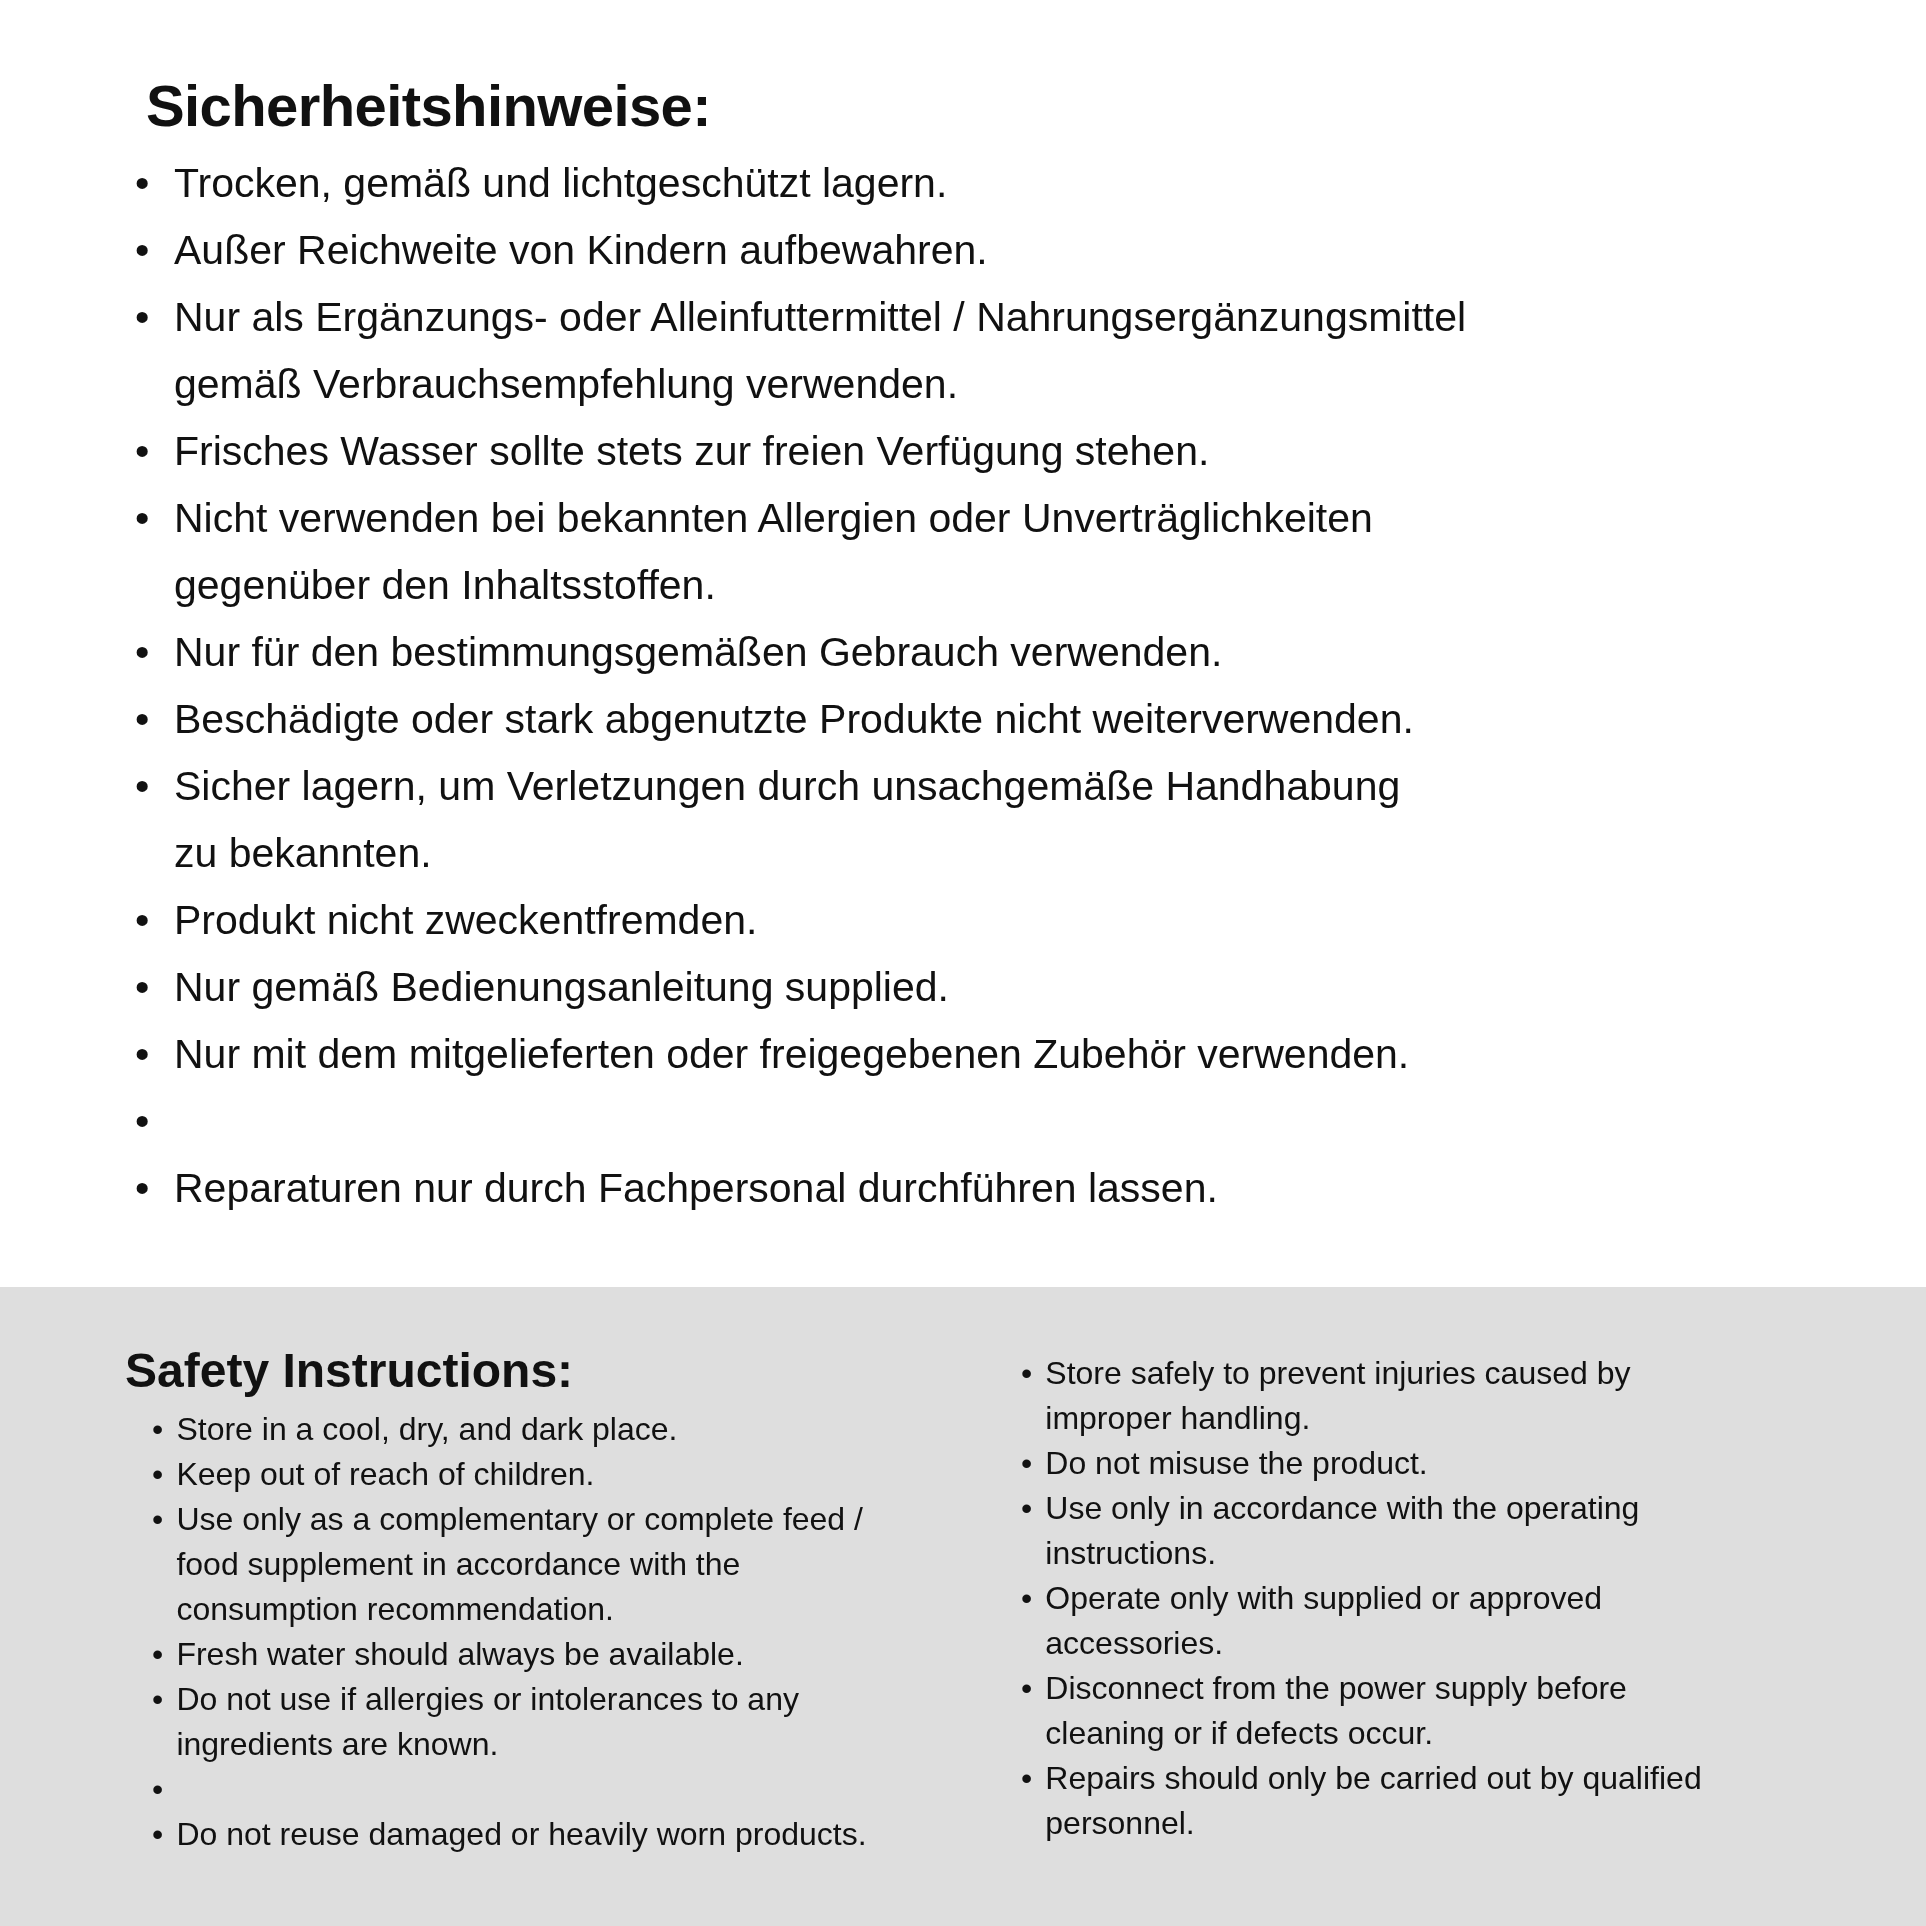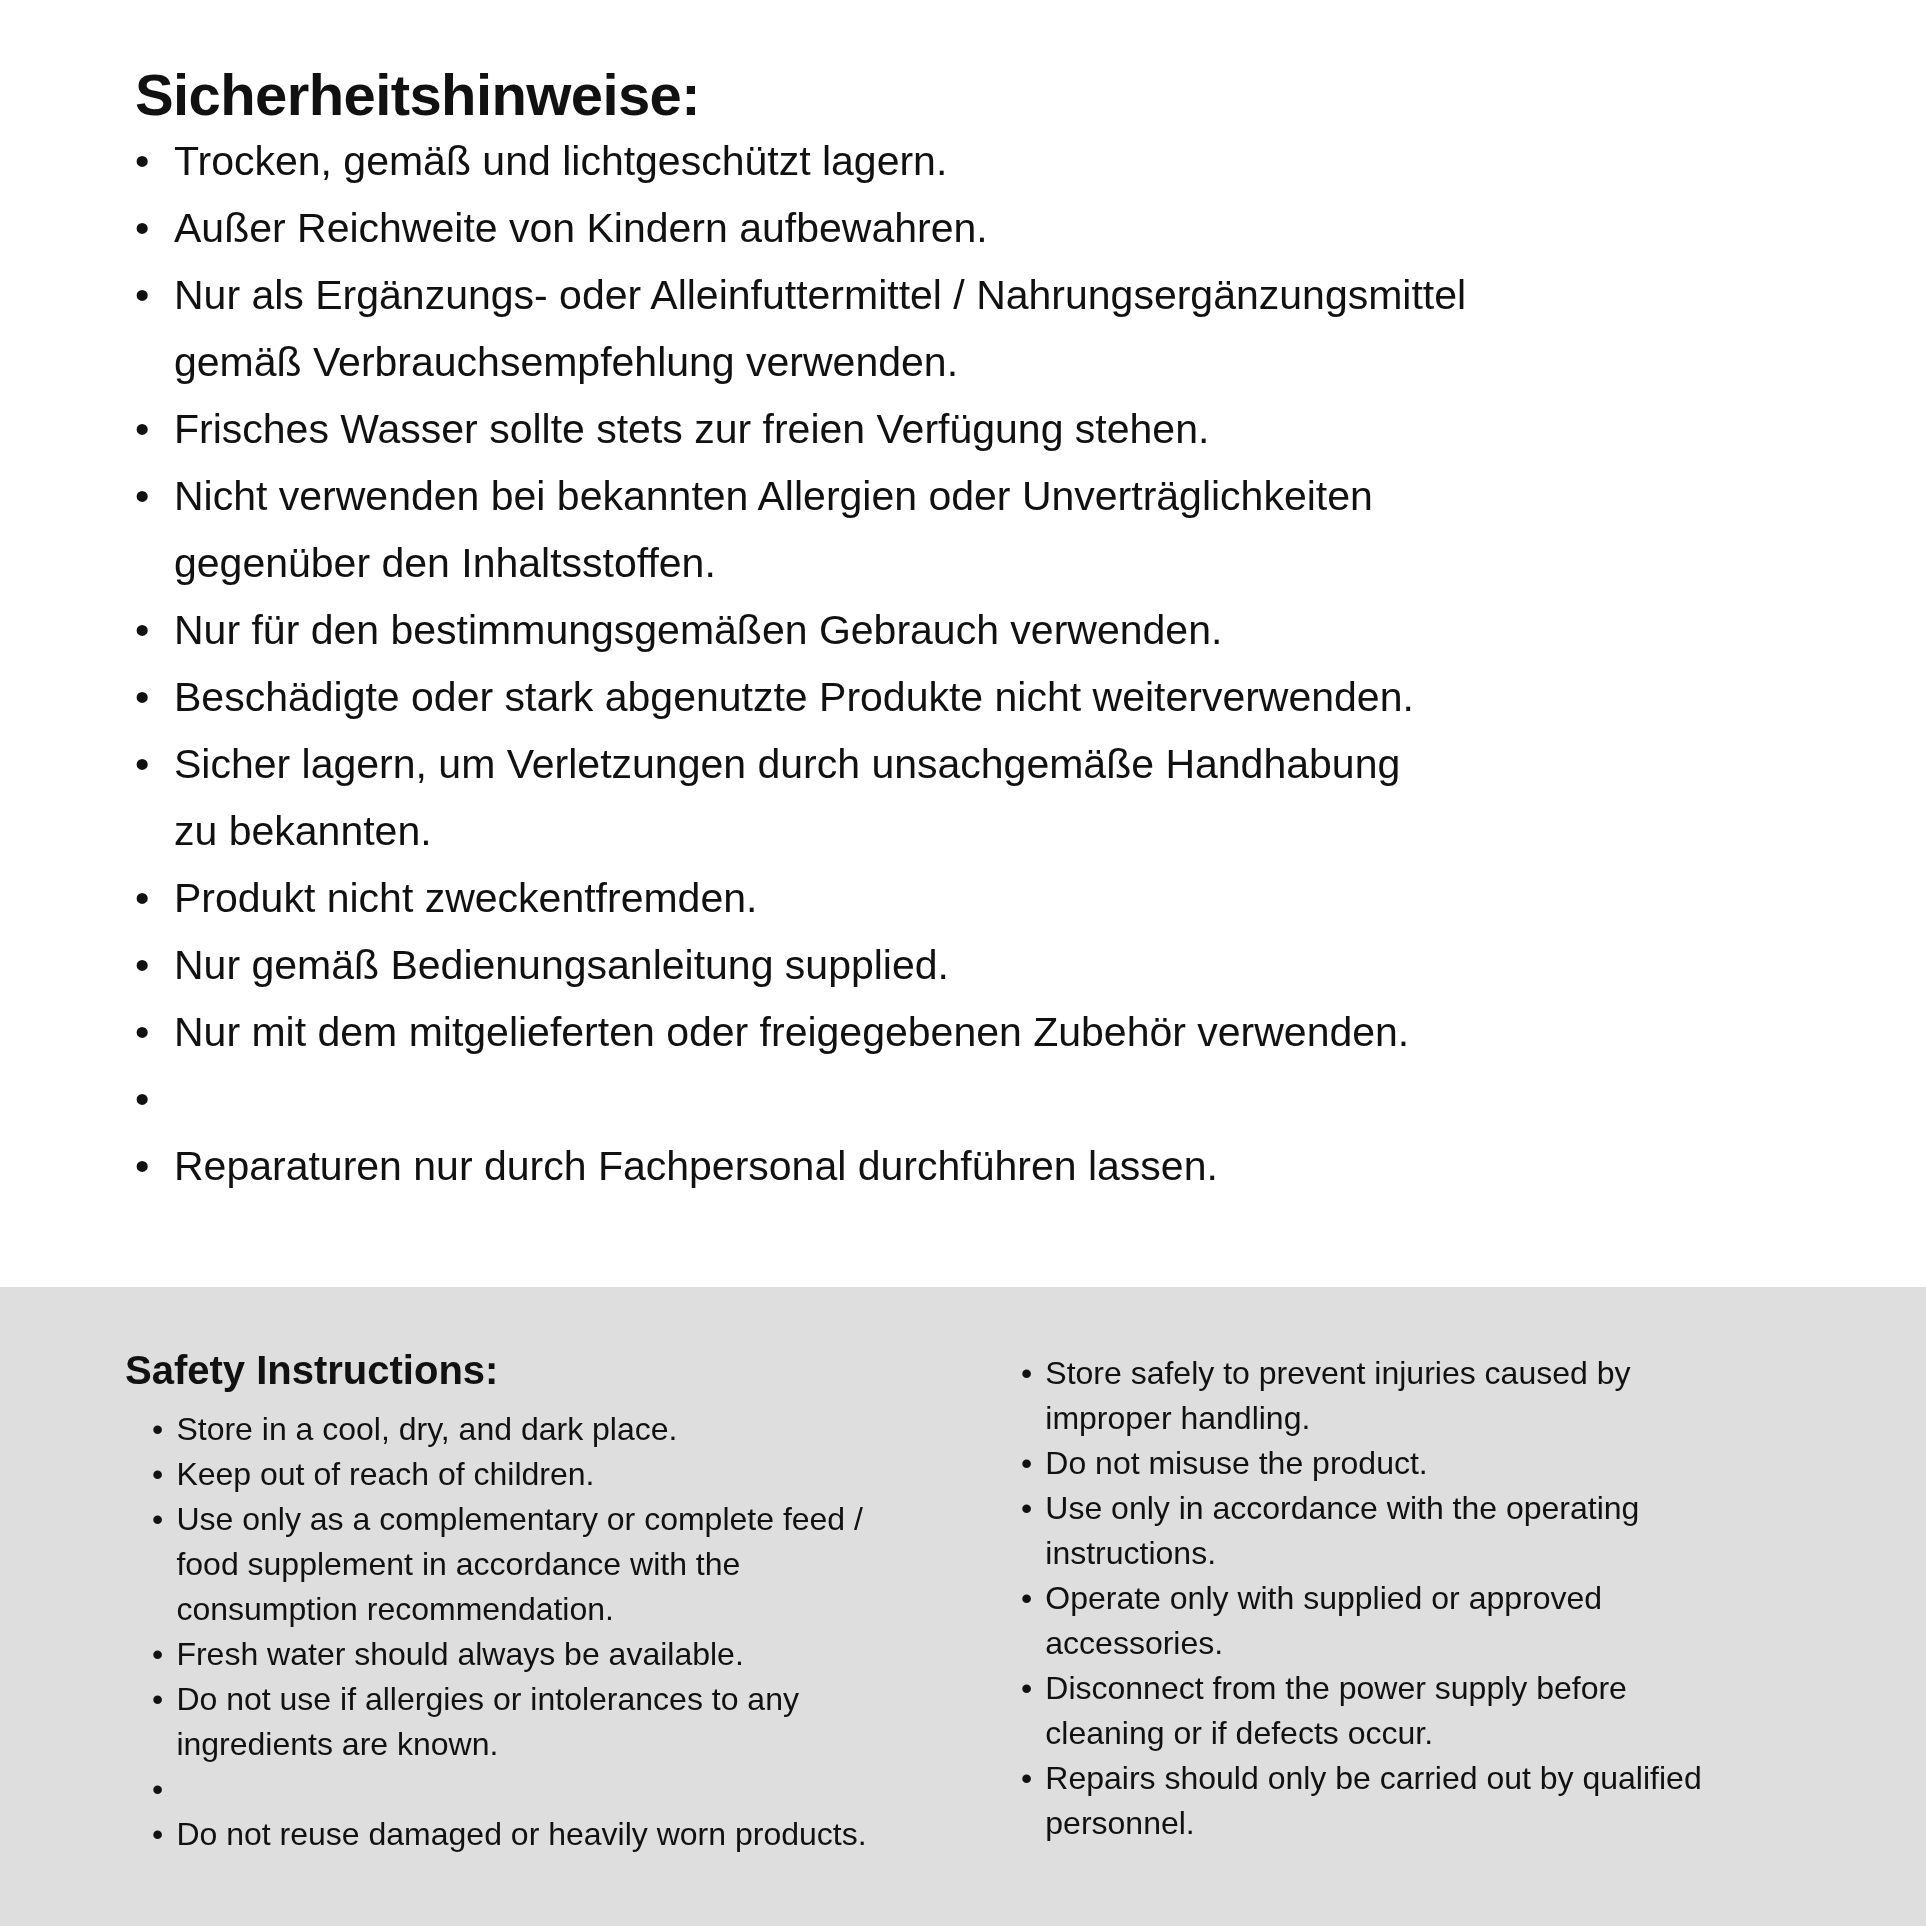--- a/index.html
+++ b/index.html
@@ -17,21 +17,21 @@
     overflow:hidden;
   }
   .de-section{
     padding:61px 39px 0 135px;
     box-sizing:border-box;
   }
   .de-title{
     font-size:58px;
     line-height:67px;
     font-weight:700;
-    margin:0;
+    margin:11px;
     letter-spacing:-0.6px;
   }
   ul.list{list-style:none;margin:0;padding:0;}
   .de-list{
     margin-top:29.5px;
     padding-left:39px;
     font-size:41px;
     line-height:67px;
   }
   .de-list li{display:flex;align-items:flex-start;}
@@ -43,21 +43,21 @@
     width:1926px;height:639px;
     background:var(--footer-bg);
     box-sizing:border-box;
     padding:59px 26px 0 125px;
     display:flex;
     align-items:flex-start;
   }
   .col-left{flex:0 0 892px;width:892px;}
   .col-right{flex:1 1 auto;}
   .en-title{
-    font-size:40px;
+    font-size:48px;
     line-height:49px;
     font-weight:700;
     margin:0;
   }
   .en-list{
     font-size:32px;
     line-height:45px;
   }
   .col-left .en-list{margin-top:11.6px;padding-left:27px;}
   .col-right .en-list{margin-top:5.1px;padding-left:3.9px;}

